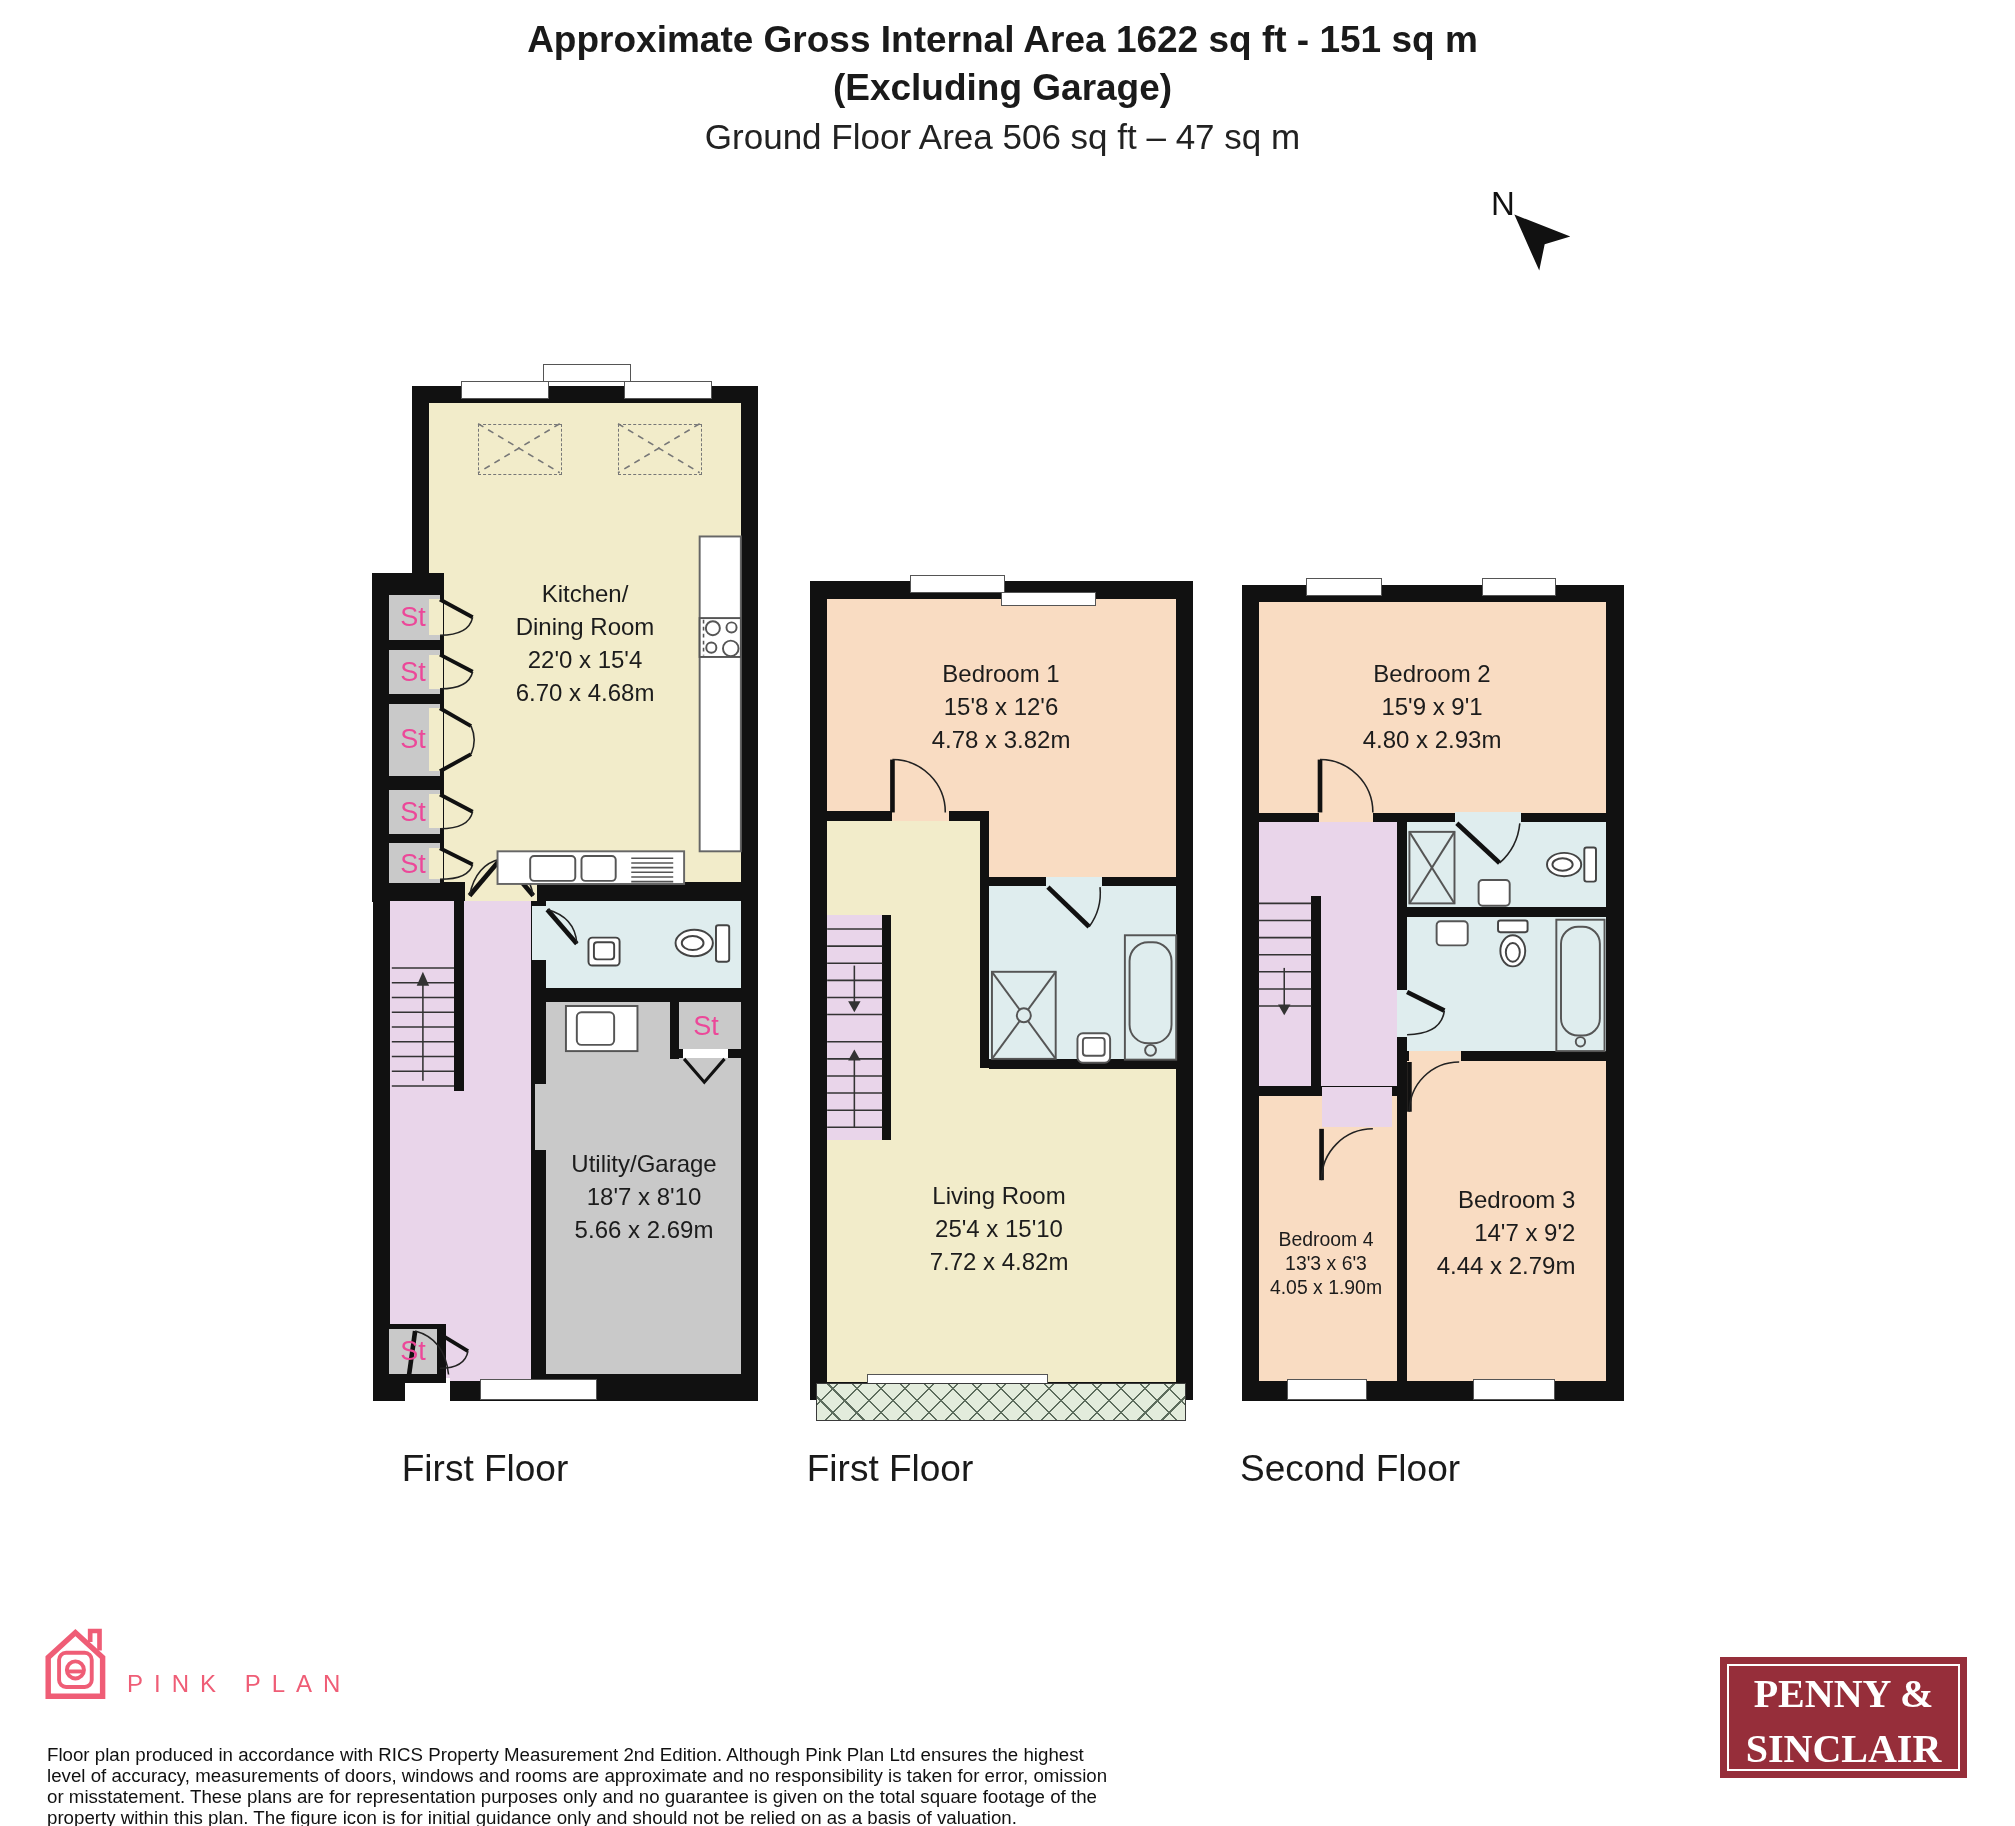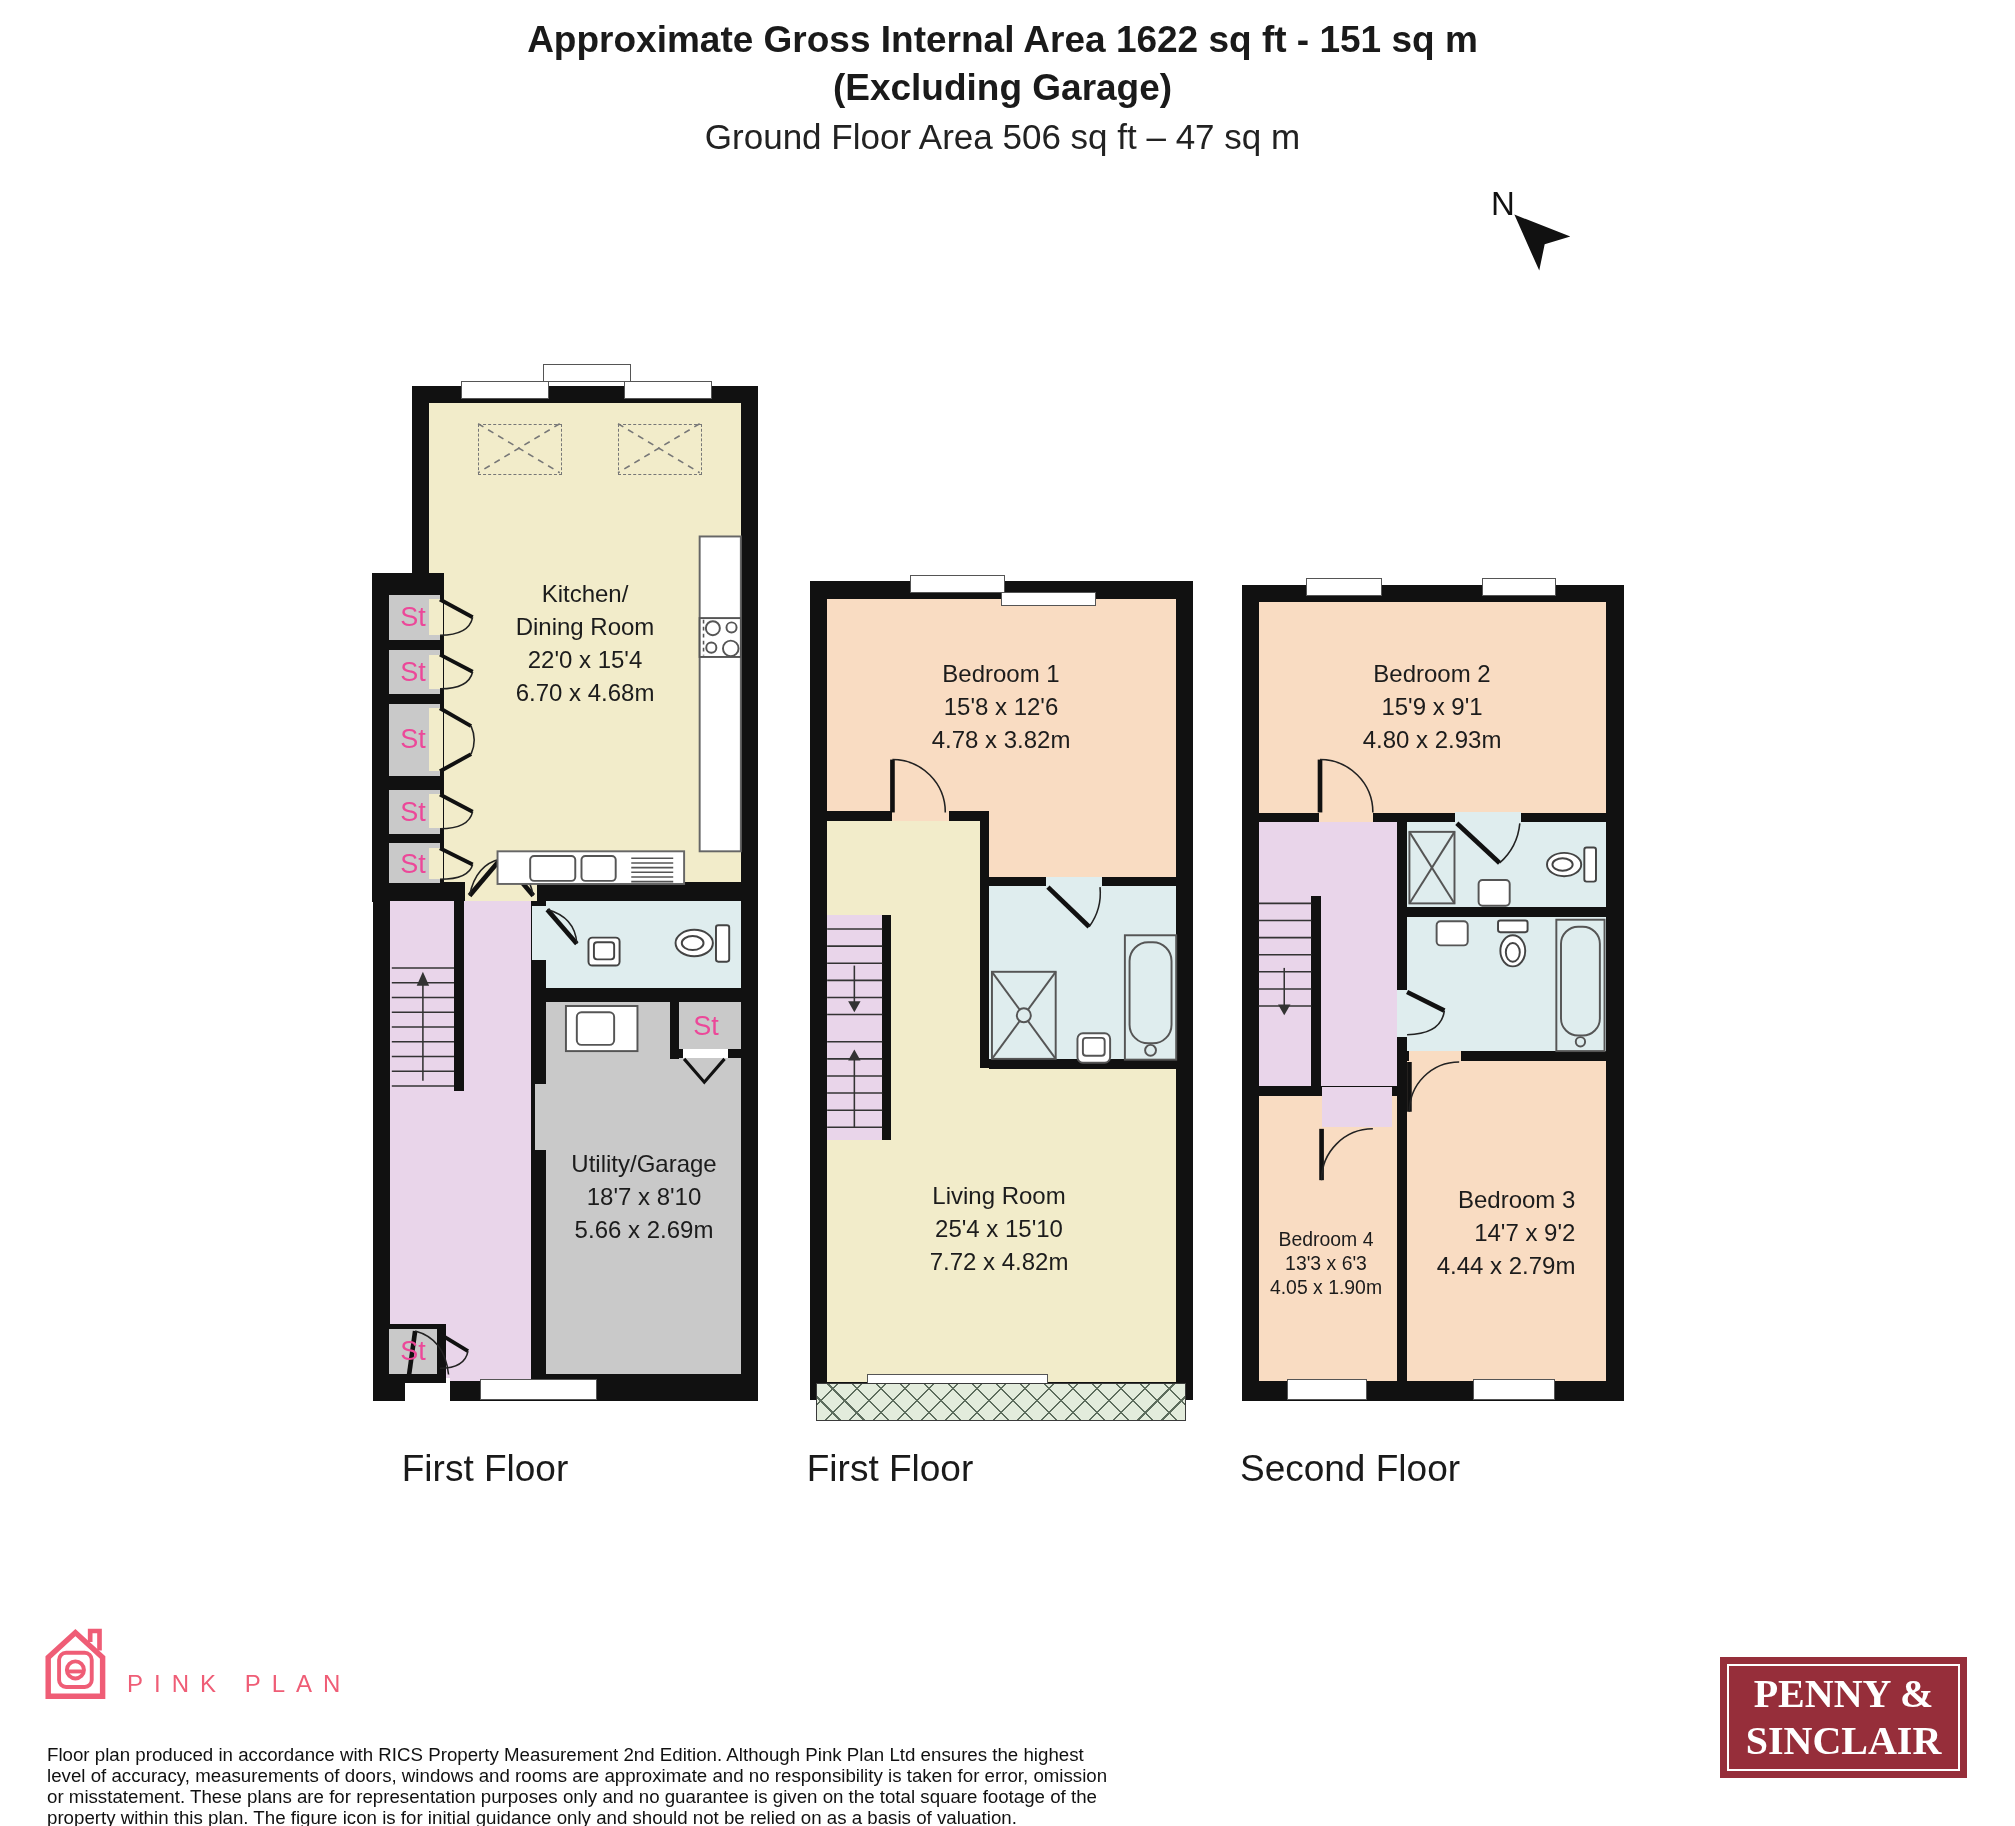--- a/index.html
+++ b/index.html
@@ -21,21 +21,21 @@
   .hatch{position:absolute;background-color:#e3ecdc;
      background-image:repeating-linear-gradient(45deg,transparent 0 15.5px,#5d6d5d 15.5px 17px),
                       repeating-linear-gradient(-45deg,transparent 0 15.5px,#5d6d5d 15.5px 17px);
      border:1.6px solid #3a3a3a;}
   #northN{position:absolute;font-size:33px;color:#111;}
   #pinkbrand{position:absolute;left:127px;top:1670px;font-size:24px;letter-spacing:11px;color:#ef5d76;font-weight:500;}
   .disc{position:absolute;left:47px;width:1213px;font-size:18.7px;line-height:20.6px;color:#111;white-space:nowrap;}
   #agency{position:absolute;left:1720px;top:1657px;width:247px;height:121px;background:#962e3a;}
   #agency:before{content:"";position:absolute;inset:7px;border:2.3px solid #fff;}
   #agency .ag{position:relative;text-align:center;font-family:"Liberation Serif", serif;font-weight:bold;
-              color:#fff;font-size:40px;line-height:47px;}
+              color:#fff;font-size:40px;line-height:47px;margin-top:8px;}
   #agency .ag1{margin-top:13.2px;}
   svg{position:absolute;left:0;top:0;}
 </style>
 </head>
 <body>
 
 <div id="canvas">
 
   <div class="hdr" style="top:15.5px;">
     <div class="b">Approximate Gross Internal Area 1622 sq ft - 151 sq m</div>

